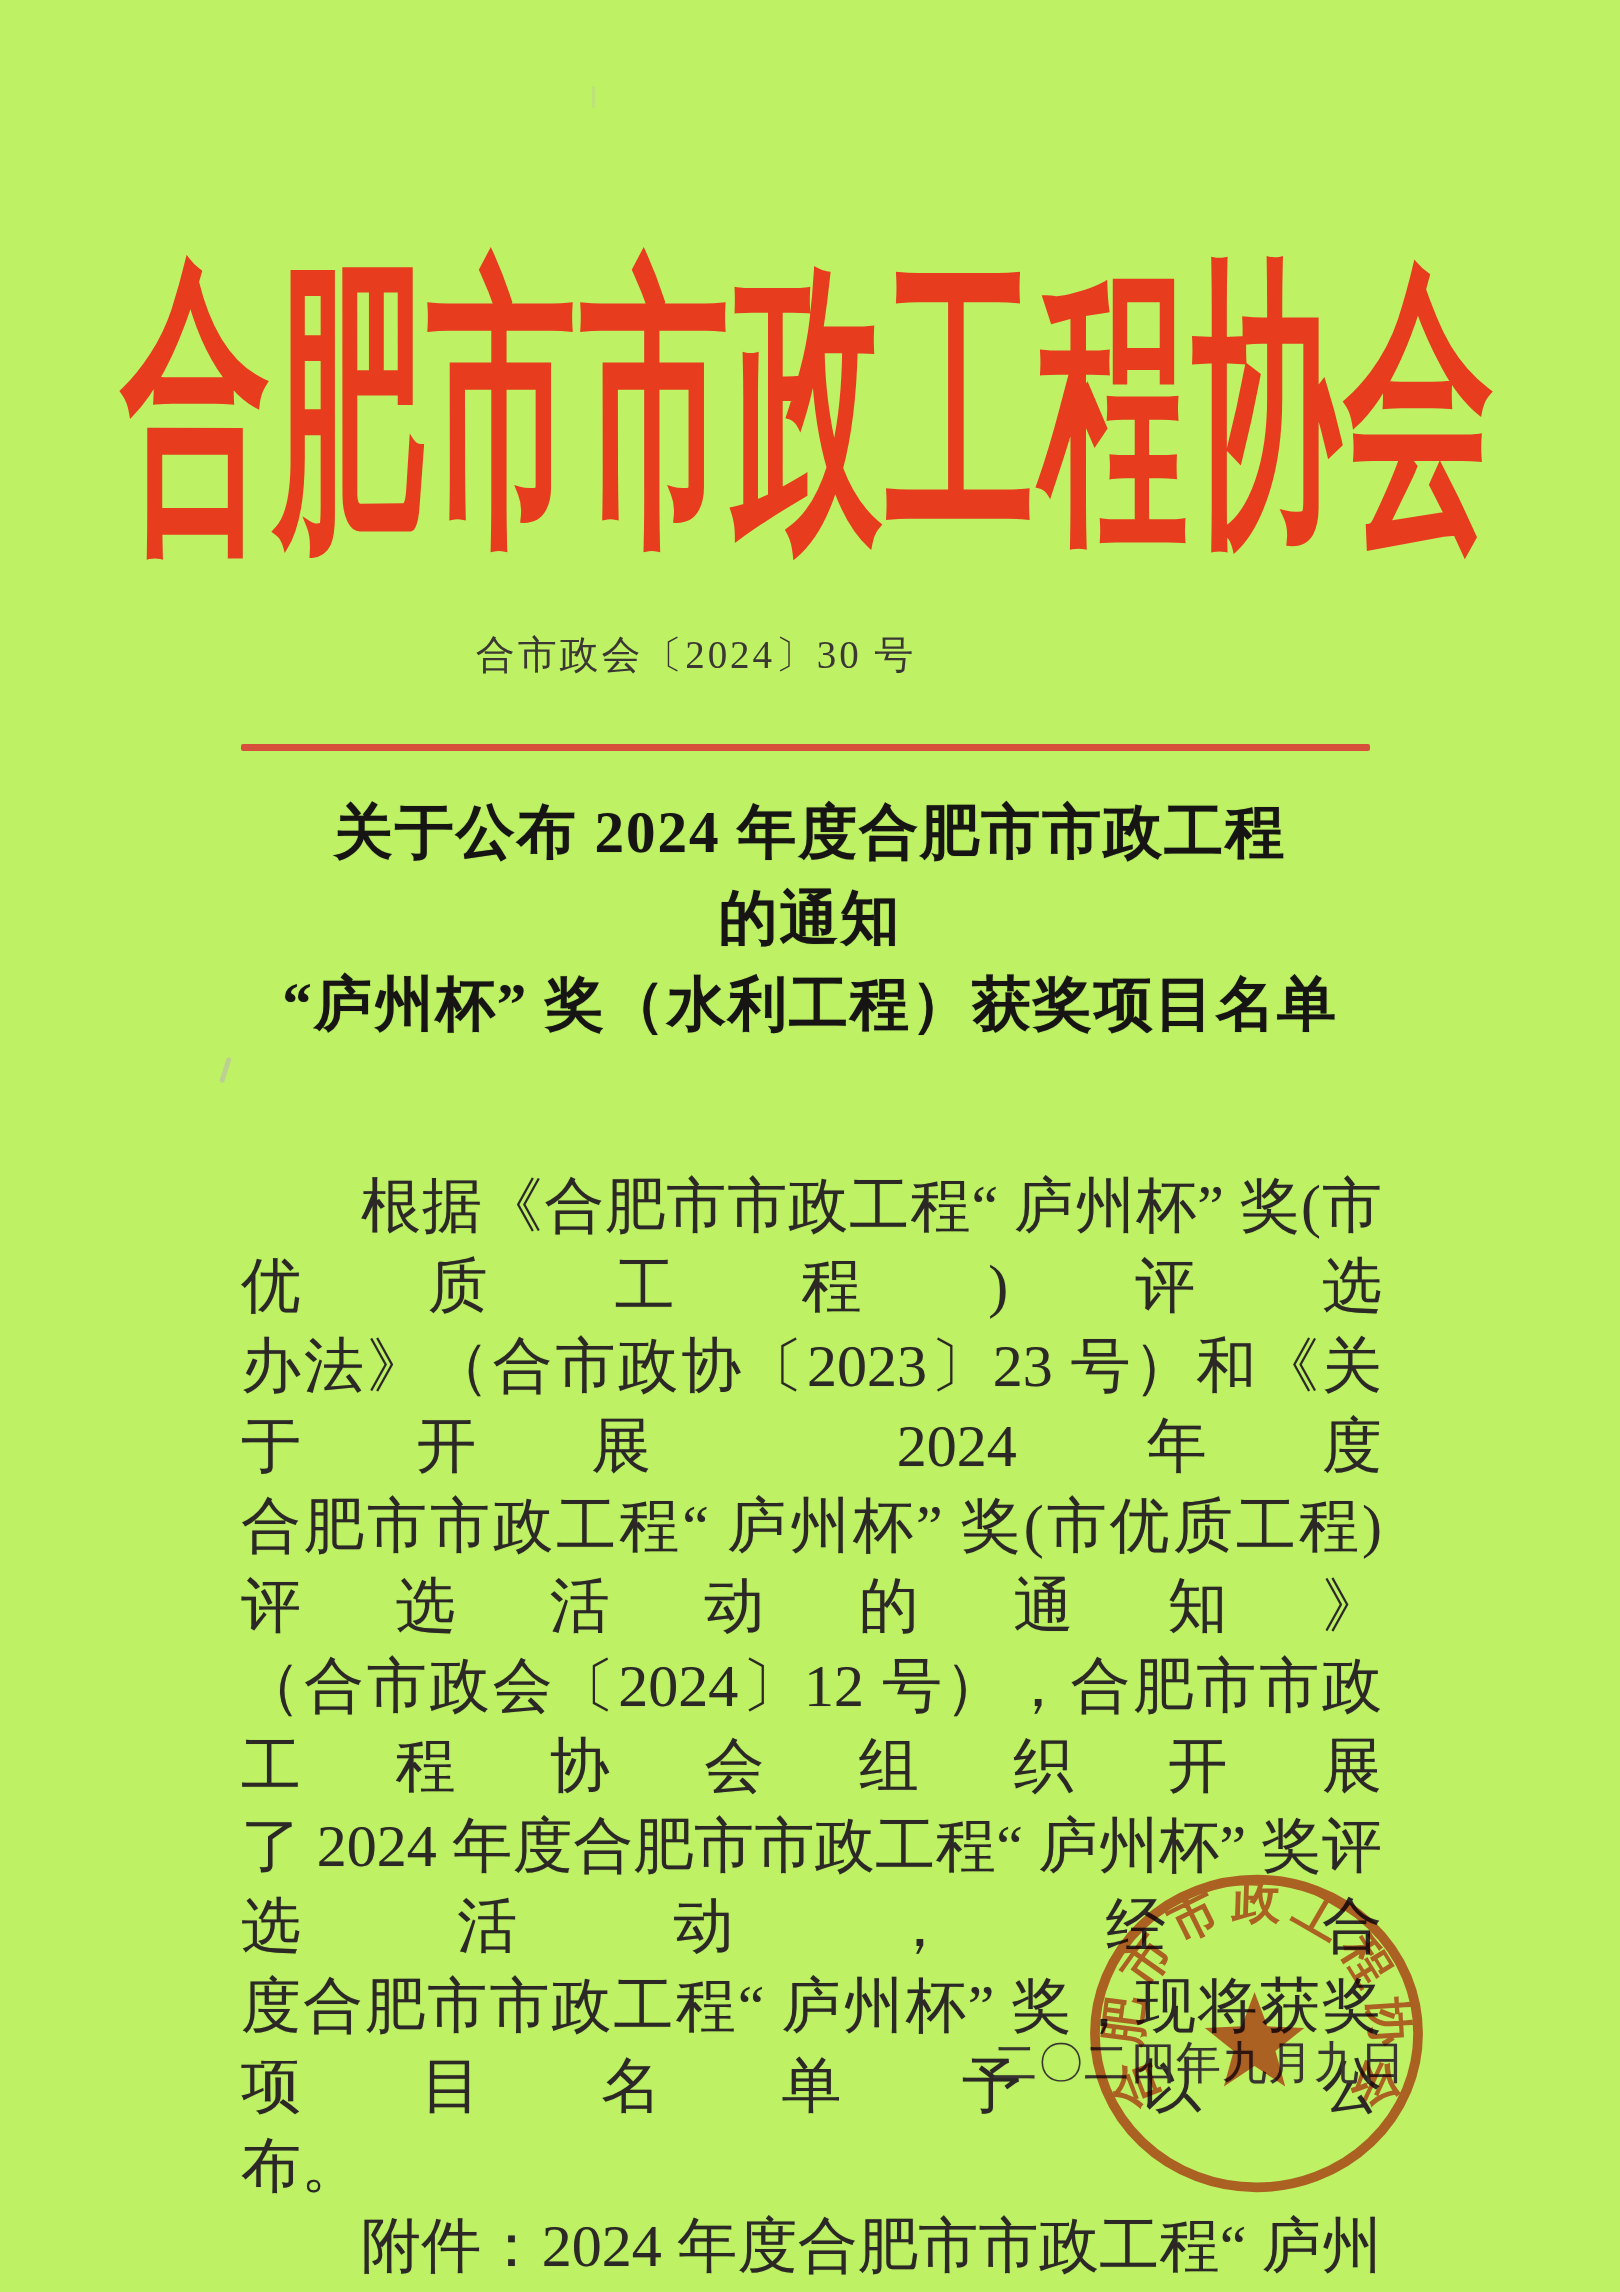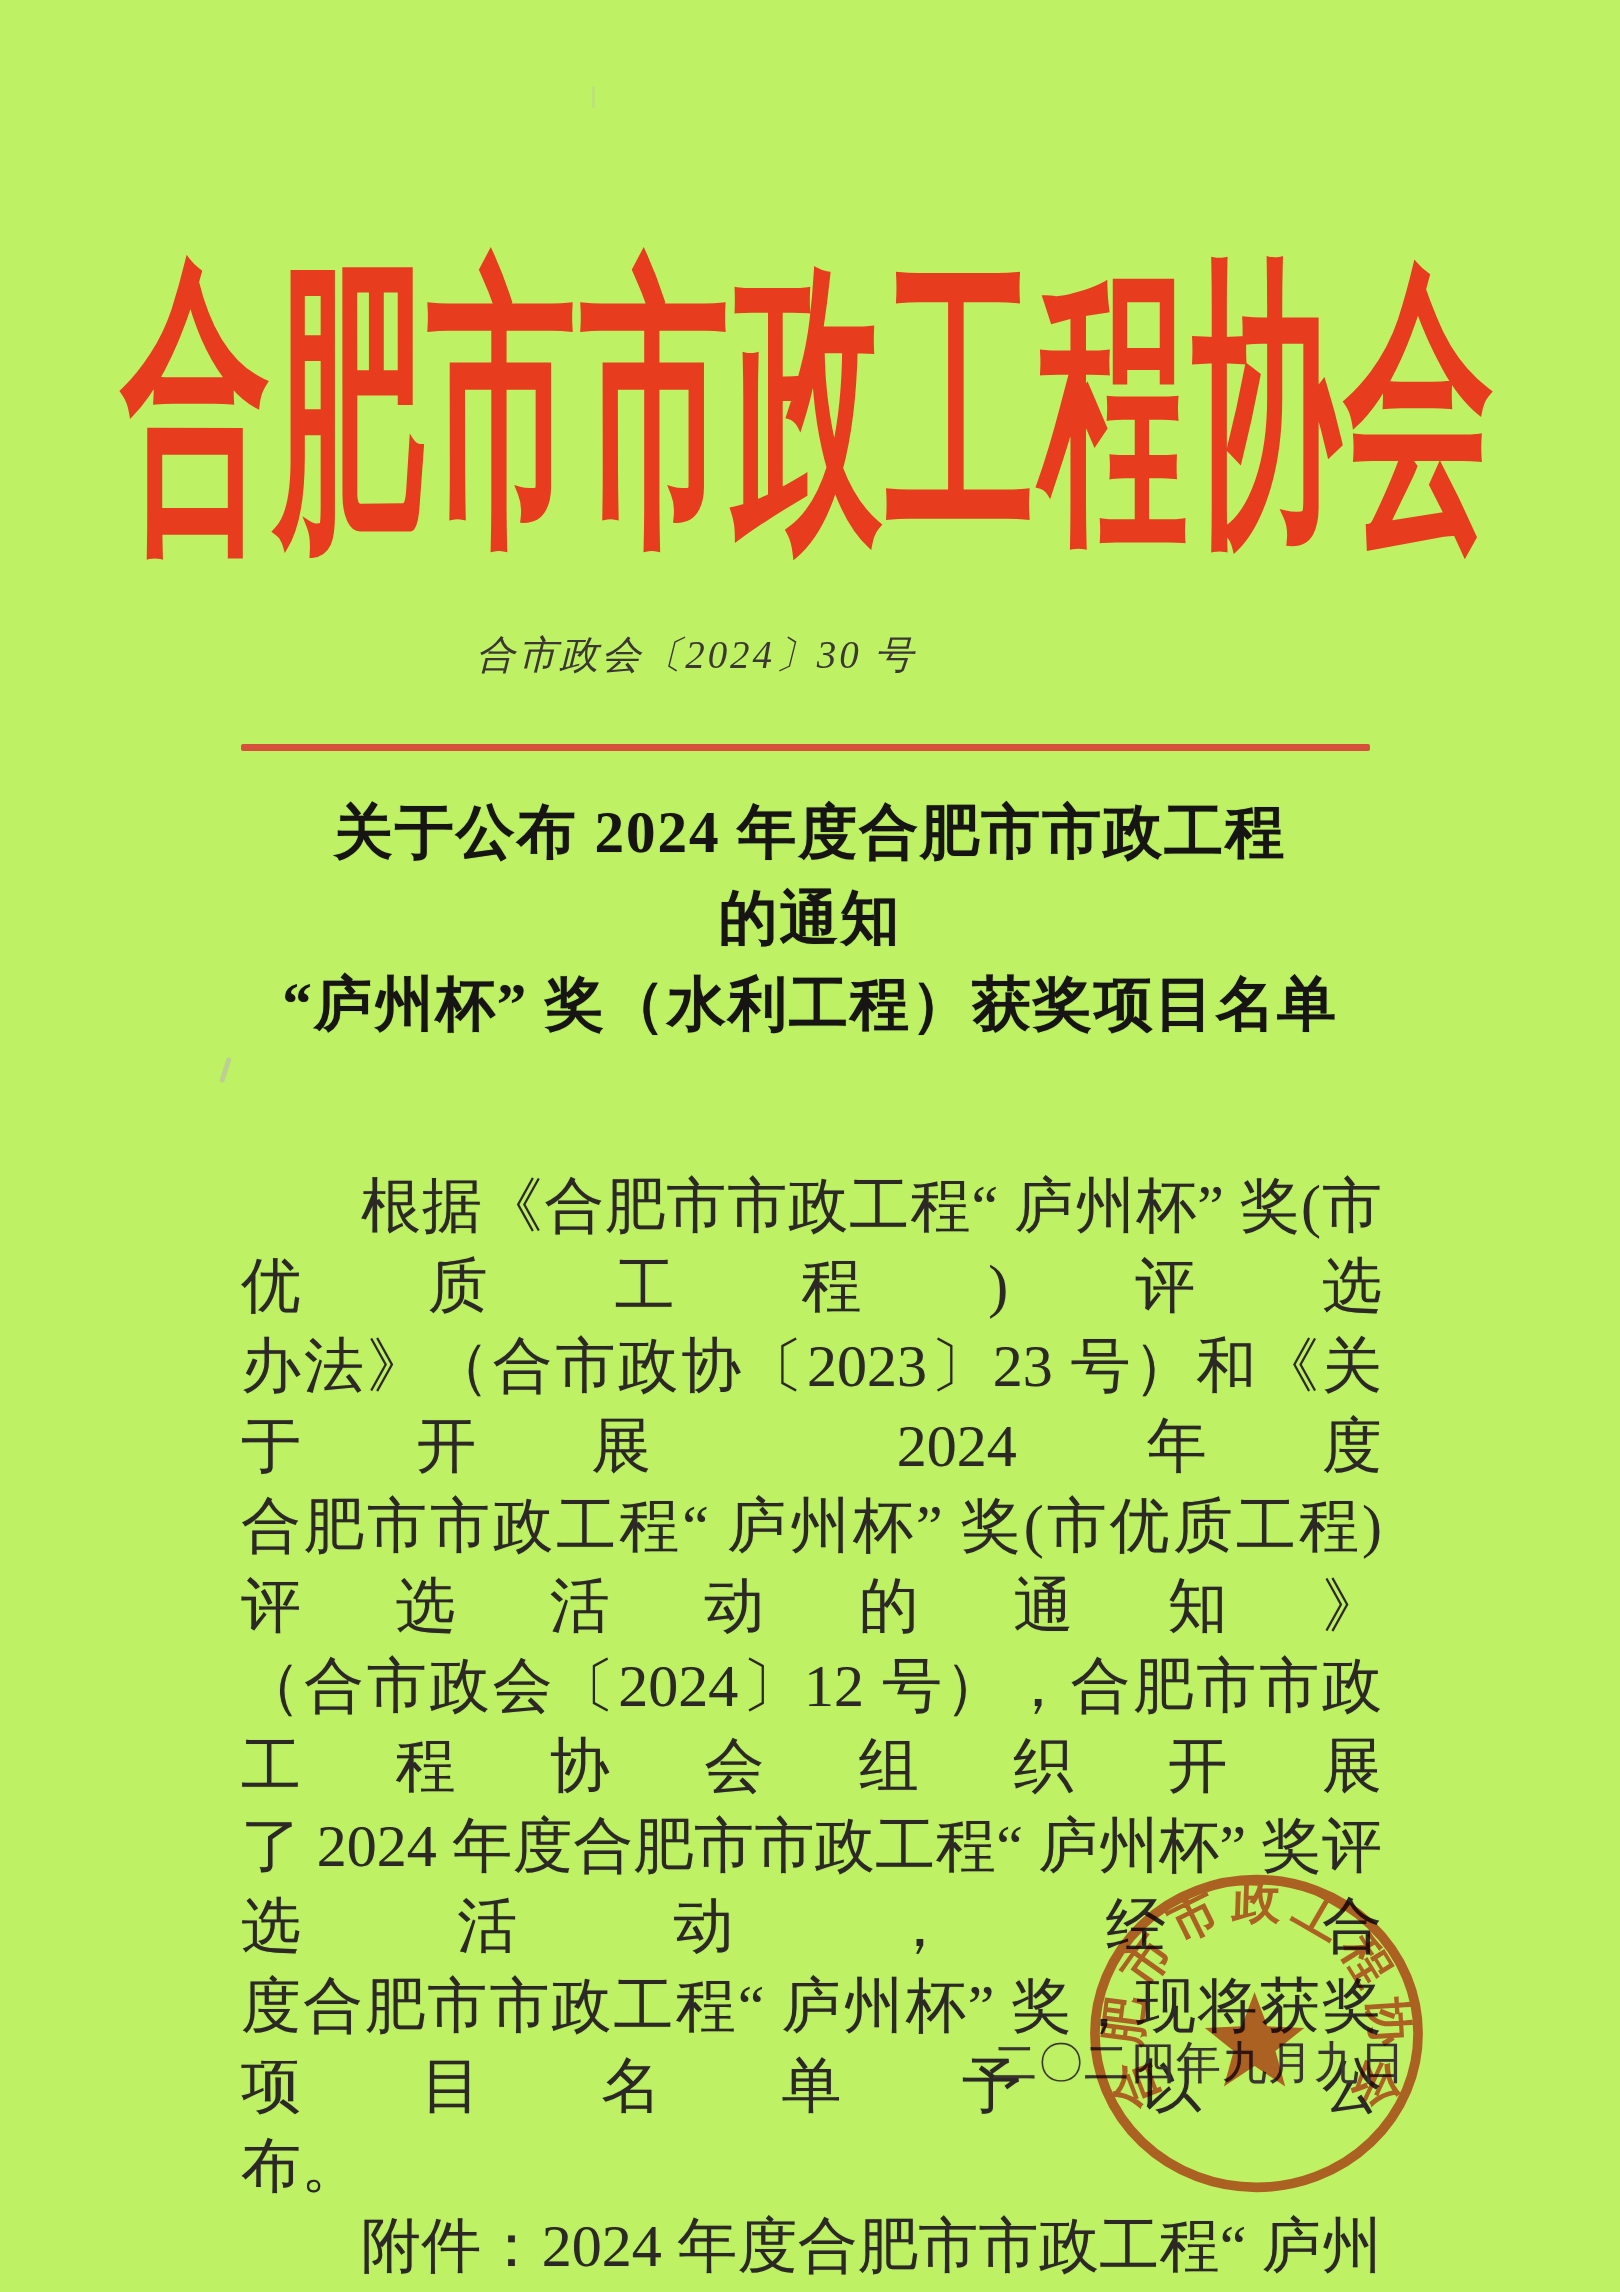--- a/index.html
+++ b/index.html
@@ -35,21 +35,20 @@
     line-height:1;
   }
   
   .doc-number{
     position:absolute;top:633px;left:0;width:1392px;
     text-align:center;
     font-size:39px;
     line-height:43px;
     letter-spacing:2.9px;
     color:#3b3733;
-    font-style:italic;
   }
   
   .red-rule{
     position:absolute;top:744px;left:241px;
     width:1129px;height:6.9px;
     background:var(--rule-red);
     border-radius:2px;
   }
   
   .doc-title{

